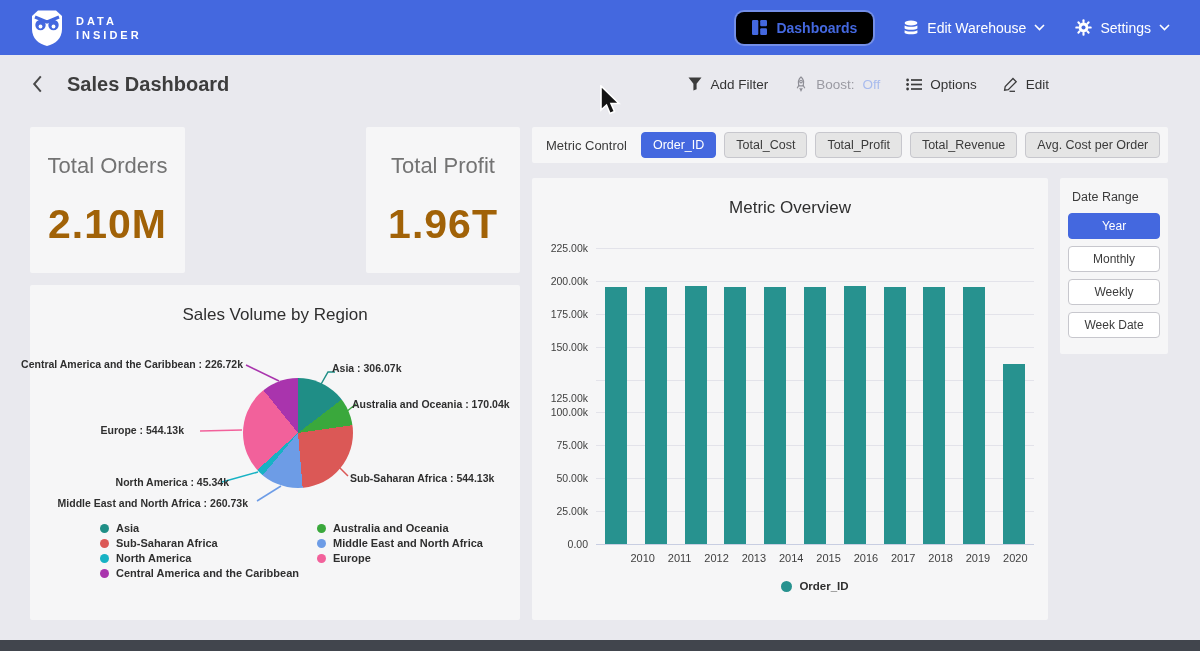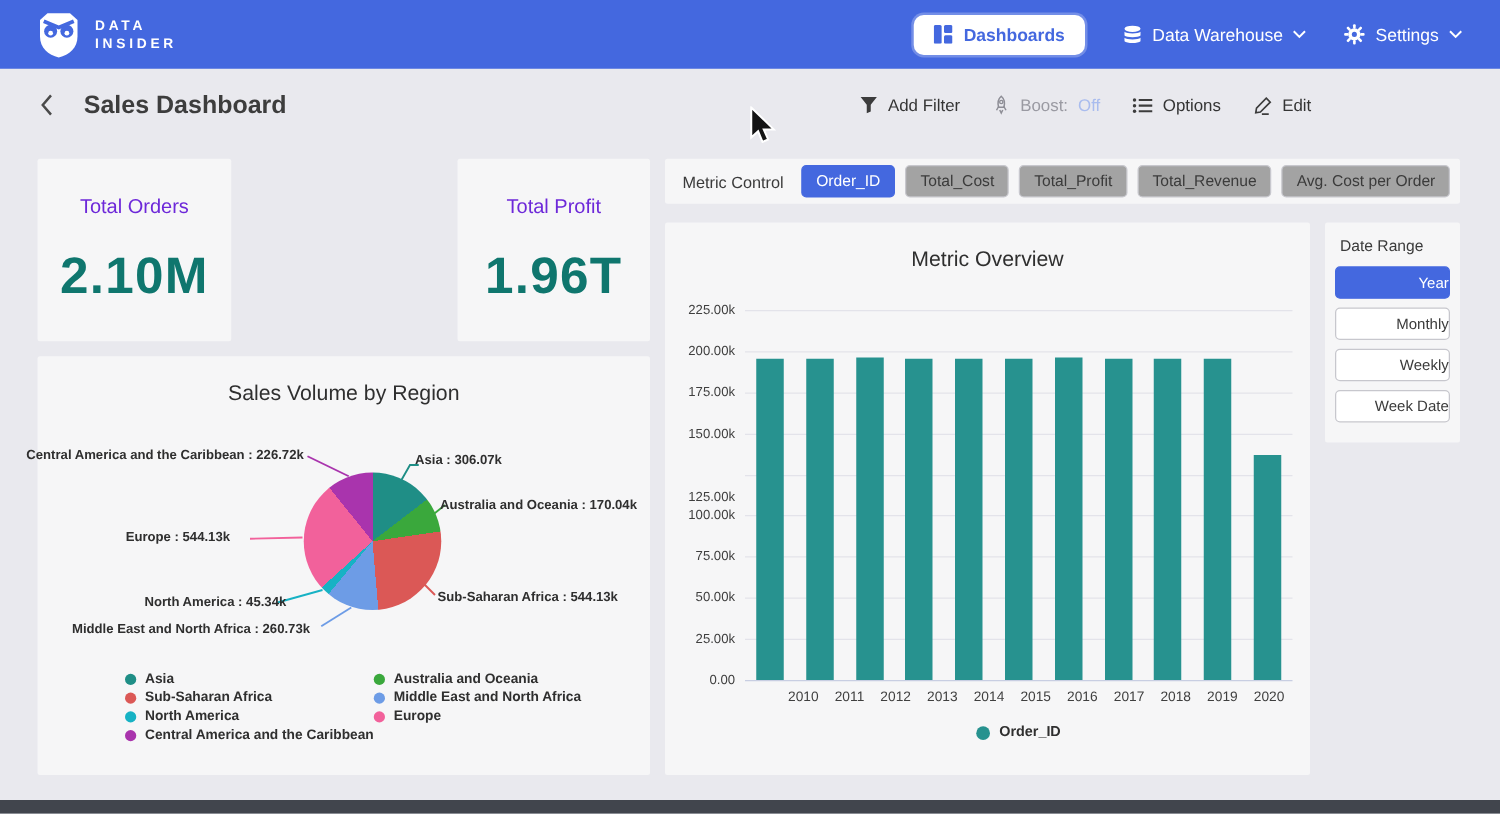--- a/index.html
+++ b/index.html
@@ -7,48 +7,48 @@
   body { font-family:"Liberation Sans", sans-serif; background:#e9e9ee; overflow:hidden; }
   .app { position:relative; width:1200px; height:651px; background:#e9e9ee; overflow:hidden; }
 
   
   .topnav { position:absolute; left:0; top:0; width:1200px; height:55px; background:#4468df;
             display:flex; align-items:center; padding:0 30px; }
   .brand { display:flex; align-items:center; gap:12px; cursor:pointer; }
   .brand-text { display:flex; flex-direction:column; line-height:14px; }
   .brand-text span { color:#fff; font-size:11px; font-weight:700; letter-spacing:3px; }
   .nav-right { margin-left:auto; display:flex; align-items:center; gap:30px; }
-  .dash-btn { display:flex; align-items:center; gap:9px; background:#ffffff; border:none; border-radius:8px;
+  .dash-btn { display:flex; align-items:center; gap:9px; background:#000000; border:none; border-radius:8px;
               padding:8px 16px; color:#4468df; font-size:14px; font-weight:700; cursor:pointer;
               box-shadow:0 0 0 2px rgba(255,255,255,0.25); font-family:inherit; }
   .nav-item { display:flex; align-items:center; gap:8px; color:#fff; font-size:14px; cursor:pointer; }
 
   
   .subheader { position:absolute; left:0; top:55px; width:1079px; height:58px;
                display:flex; align-items:center; padding:0 30px; }
   .back-btn { background:none; border:none; cursor:pointer; display:flex; align-items:center; padding:2px; }
   .page-title { font-size:20px; color:#3d3d3d; margin-left:22px; }
   .toolbar { margin-left:auto; display:flex; align-items:center; gap:26px;text-align:right; }
   .tool-item { display:flex; align-items:center; gap:8px; font-size:13.5px; color:#343434; cursor:pointer; }
   .boost-label { color:#9a9aa2; }
   .boost-value { color:#a9bcee; }
 
   
   .card { position:absolute; background:#f6f6f7; border-radius:2px; }
   .kpi-card { width:155px; height:146px; top:127px; display:flex; flex-direction:column;
               align-items:center; justify-content:center; gap:22px; }
-  .kpi-label { font-size:16px; color:#6d28d9; }
-  .kpi-value { font-size:41px; font-weight:700; color:#0f766e; letter-spacing:1px; }
+  .kpi-label { font-size:22px; color:#737373; }
+  .kpi-value { font-size:41px; font-weight:700; color:#a16207; letter-spacing:1px; }
 
   
   .metric-strip { position:absolute; left:532px; top:127px; width:636px; height:36px; background:#f6f6f7;
                   display:flex; align-items:center; padding-left:14px; border-radius:2px; }
   .metric-label { font-size:13px; color:#3b3b3b; margin-right:14px; }
   #metric-buttons { display:flex; gap:8px; }
-  .pill { padding:5px 11px; border-radius:4px; border:1px solid #c7c7cd; background:#a3a3a3;
+  .pill { padding:5px 11px; border-radius:4px; border:1px solid #c7c7cd; background:#e5e5e5;
           font-size:12.5px; color:#3b3b3b; cursor:pointer; font-family:inherit; }
   .pill.sel { background:#4468df; border-color:#4468df; color:#fff; }
 
   
   .chart-card { left:532px; top:178px; width:516px; height:442px; }
   .chart-title { font-size:17px; font-weight:400; color:#2f2f2f; text-align:center; margin-top:20px; }
   .y-labels { position:absolute; left:0; top:70px; width:56px; height:296px; }
   .ytick { position:absolute; right:0; font-size:10.5px; color:#3f3f3f; }
   .plot { position:absolute; left:64px; right:14px; top:70px; height:296px; }
   .gridline { position:absolute; left:0; right:0; height:1px; background:#e3e3ea; }
@@ -59,40 +59,40 @@
   .x-labels { position:absolute; left:64px; right:14px; top:374px; display:flex; justify-content:space-around;margin-left:28px; }
   .xtick { font-size:11px; color:#3f3f3f; }
   .bar-legend { position:absolute; left:64px; right:14px; top:402px; display:flex;
                 align-items:center; justify-content:center; gap:7px; }
   .legend-dot { width:11px; height:11px; border-radius:50%; display:inline-block; }
   .bar-legend span.lbl { font-size:11.5px; font-weight:700; color:#2f2f2f; }
 
   
   .date-card { left:1060px; top:178px; width:108px; height:176px; padding:10px 8px; }
   .date-title { font-size:12.5px; color:#3b3b3b; margin:2px 0 9px 4px; }
-  .date-btn { display:block; width:92px; margin:0 auto 7px auto; padding:5px 0; text-align:right;
+  .date-btn { display:block; width:92px; margin:0 auto 7px auto; padding:5px 0; text-align:center;
               border-radius:4px; border:1px solid #c7c7cd; background:#fff; font-size:12px;
               color:#3b3b3b; cursor:pointer; font-family:inherit; }
   .date-btn.sel { background:#4468df; border-color:#4468df; color:#fff; }
 
   
   .pie-card { left:30px; top:285px; width:490px; height:335px; }
   .pie-area { position:absolute; left:0; top:55px; width:490px; height:215px; }
   #pie { position:absolute; left:213px; top:38px; width:110px; height:110px; border-radius:50%; }
   #leader-lines { position:absolute; left:0; top:0; }
   .plbl { position:absolute; font-size:10.5px; font-weight:700; color:#2f2f2f; white-space:nowrap; }
   .plbl-asia { left:302px; top:22px; }
   .plbl-aus  { left:322px; top:58px; }
   .plbl-ssa  { left:320px; top:132px; }
   .plbl-mena { right:272px; top:157px; }
   .plbl-na   { right:291px; top:136px; }
   .plbl-eur  { right:336px; top:84px; }
   .plbl-cac  { right:277px; top:18px; }
-  .pie-legend { position:absolute; left:70px; top:252px; height:66px; width:420px;
-                display:flex; flex-direction:column; flex-wrap:wrap; align-content:flex-start; }
+  .pie-legend { position:absolute; left:70px; top:237px; height:66px; width:420px;
+                display:flex; flex-direction:column; flex-wrap:wrap; align-content:flex-start; column-gap:18px; }
   .pie-legend .item { display:flex; align-items:center; gap:7px; margin-bottom:3px; cursor:pointer; }
   .pie-legend .dot { width:9px; height:9px; border-radius:50%; flex:0 0 auto; }
   .pie-legend .txt { font-size:11px; font-weight:700; color:#2f2f2f; white-space:nowrap; }
 
   .footer-bar { position:absolute; left:0; bottom:0; width:1200px; height:11px; background:#41454d; }
   .cursor { position:absolute; left:599px; top:85px; pointer-events:none; }
 </style>
 </head>
 <body>
 
@@ -121,21 +121,21 @@
           <rect x="8.2" y="8.2" width="6.8" height="6.8" rx="1.2"></rect>
         </svg>
         <span>Dashboards</span>
       </button>
       <div class="nav-item">
         <svg width="16" height="16" viewBox="0 0 16 16">
           <ellipse cx="8" cy="3" rx="6.4" ry="2.5" fill="#fff"></ellipse>
           <path d="M1.6,5.4 C3.2,7.2 12.8,7.2 14.4,5.4 L14.4,8.4 C12.8,10.2 3.2,10.2 1.6,8.4 Z" fill="#fff"></path>
           <path d="M1.6,10.2 C3.2,12 12.8,12 14.4,10.2 L14.4,12.9 C12.8,14.8 3.2,14.8 1.6,12.9 Z" fill="#fff"></path>
         </svg>
-        <span>Data Warehouse</span>
+        <span>Edit Warehouse</span>
         <svg width="11" height="7" viewBox="0 0 11 7">
           <polyline points="1,1 5.5,5.5 10,1" fill="none" stroke="#fff" stroke-width="1.6"></polyline>
         </svg>
       </div>
       <div class="nav-item">
         <svg width="17" height="17" viewBox="0 0 16 16">
           <g fill="#fff">
             <rect x="7" y="0.3" width="2" height="3.4" rx="0.8"></rect>
             <rect x="7" y="0.3" width="2" height="3.4" rx="0.8" transform="rotate(45 8 8)"></rect>
             <rect x="7" y="0.3" width="2" height="3.4" rx="0.8" transform="rotate(90 8 8)"></rect>

